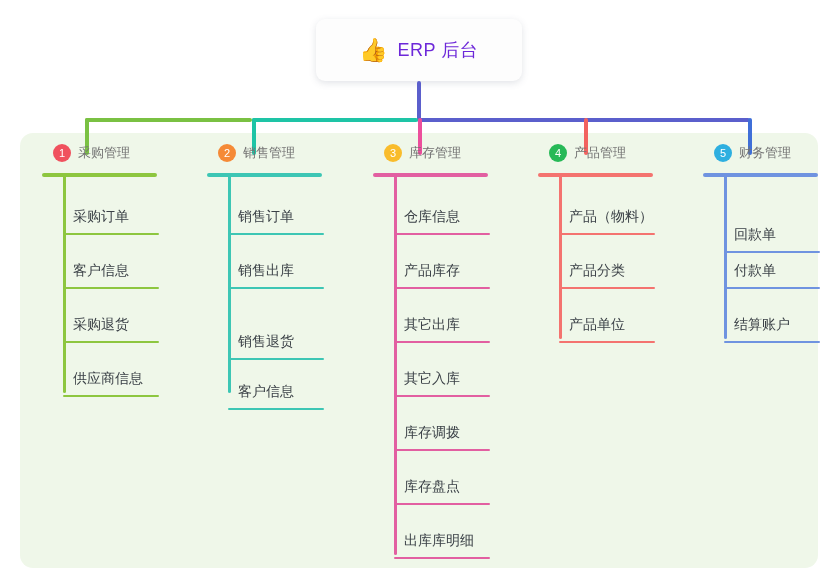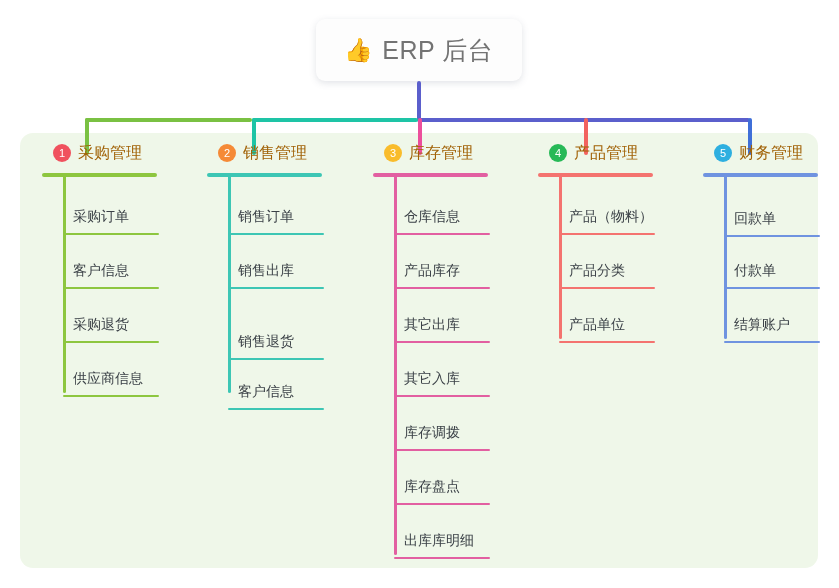--- a/index.html
+++ b/index.html
@@ -19,22 +19,22 @@
     width:206px;height:62px;
     background:#fdfdfd;
     border-radius:9px;
     box-shadow:0 2px 7px rgba(90,100,120,.18);
     display:flex;align-items:center;justify-content:center;
     gap:9px;
     box-sizing:border-box;
   }
   .root-emoji{font-size:23px;line-height:1;}
   .root-title{
-    font-size:25px;
-    color:#737373;
+    font-size:18px;
+    color:#6d28d9;
     letter-spacing:.5px;
     white-space:nowrap;
   }
 
   
   .seg{position:absolute;}
   .h{height:4px;border-radius:2px;}
   .v{width:4px;border-radius:2px;}
 
   
@@ -56,21 +56,21 @@
     box-sizing:border-box;
   }
   .badge{
     width:18px;height:18px;border-radius:50%;
     color:#fff;font-size:11px;line-height:18px;
     text-align:center;
     font-family:"Liberation Sans",sans-serif;
     flex:0 0 auto;
   }
   .col-title{
-    font-size:16px;color:#a16207;white-space:nowrap;
+    font-size:13px;color:#737373;white-space:nowrap;
   }
   .head-rule{
     position:absolute;
     left:11px;top:33px;
     height:4px;border-radius:2px;
   }
   .spine{
     position:absolute;
     left:32px;top:35px;
     width:3px;border-radius:2px;
@@ -221,21 +221,21 @@
           <div class="item-rule" style="background: rgb(244, 115, 111);"></div>
         </div>
       </div>
       <div class="col" style="left: 692px;">
         <div class="col-head">
           <span class="badge" style="background: rgb(46, 175, 224);">5</span>
           <span class="col-title">财务管理</span>
         </div>
         <div class="head-rule" style="width: 115px; background: rgb(111, 147, 224);"></div>
         <div class="spine" style="height: 164px; background: rgb(111, 147, 224);"></div>
-        <div class="item" style="top: 43px;">
+        <div class="item" style="top: 59px;">
           <span class="item-label">回款单</span>
           <div class="item-rule" style="background: rgb(111, 147, 224);"></div>
         </div>
         <div class="item" style="top: 95px;">
           <span class="item-label">付款单</span>
           <div class="item-rule" style="background: rgb(111, 147, 224);"></div>
         </div>
         <div class="item" style="top: 149px; padding-left: 44px;">
           <span class="item-label">结算账户</span>
           <div class="item-rule" style="background: rgb(111, 147, 224);"></div>

